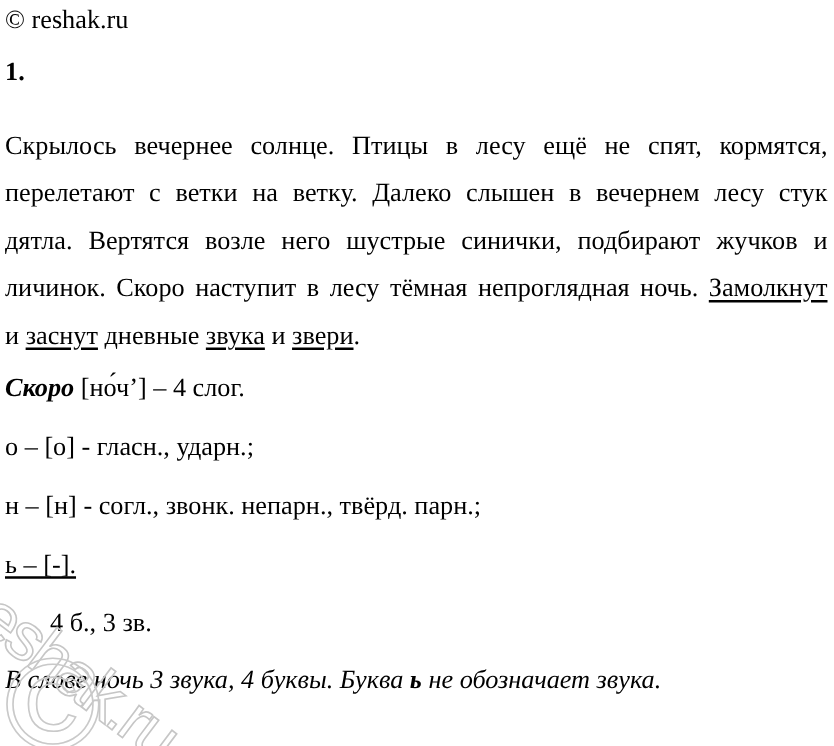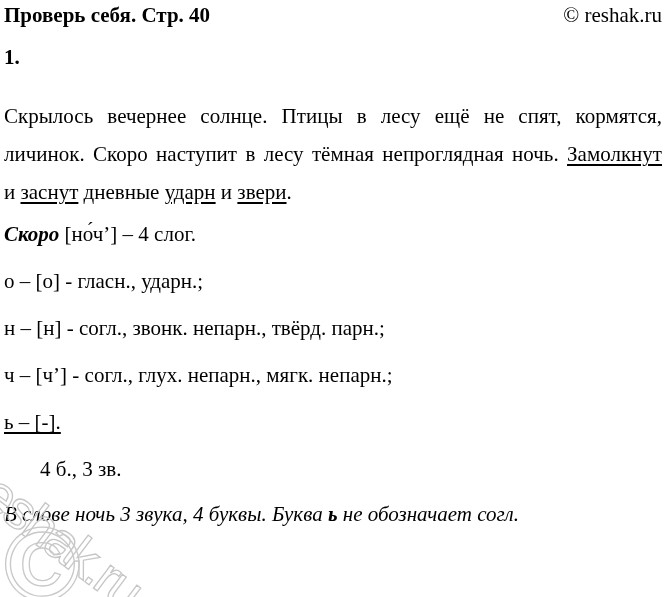--- a/index.html
+++ b/index.html
@@ -102,46 +102,46 @@
     pointer-events: none;
     line-height: 1;
   }
 </style>
 </head>
 <body>
 
 <div class="page">
 
   <div class="header">
-    <span class="title">Проверь себя. Стр. 40</span>
     <span class="copyright">© reshak.ru</span>
   </div>
 
   <div class="section-number">1.</div>
 
   <div class="paragraph" id="paragraph">
       <div class="pline just"><span>Скрылось вечернее солнце. Птицы в лесу ещё не спят, кормятся,</span></div>
+      <div class="pline just"><span>перелетают с ветки на ветку. Далеко слышен в вечернем лесу стук</span></div>
+      <div class="pline just"><span>дятла. Вертятся возле него шустрые синички, подбирают жучков и</span></div>
       <div class="pline just"><span>личинок. Скоро наступит в лесу тёмная непроглядная ночь. </span><span class="u">Замолкнут</span></div>
-      <div class="pline"><span>и </span><span class="u">заснут</span><span> дневные </span><span class="u">ударн</span><span> и </span><span class="u">звери</span><span>.</span></div>
+      <div class="pline"><span>и </span><span class="u">заснут</span><span> дневные </span><span class="u">звука</span><span> и </span><span class="u">звери</span><span>.</span></div>
     </div>
 
   <div class="phon-word">
     <span class="word">Скоро</span><span> [но́ч’] – 4 слог.</span>
   </div>
 
   <div class="phon-line">о – [о] - гласн., ударн.;</div>
   <div class="phon-line">н – [н] - согл., звонк. непарн., твёрд. парн.;</div>
-  <div class="phon-line">ч – [ч’] - согл., глух. непарн., мягк. непарн.;</div>
 
   <div class="phon-line">
     <span class="soft-sign">ь – [-].</span>
   </div>
 
   <div class="counts">4 б., 3 зв.</div>
 
   <div class="conclusion">
-    <span>В слове ночь 3 звука, 4 буквы. Буква </span><span class="emph">ь</span><span> не обозначает согл.</span>
+    <span>В слове ночь 3 звука, 4 буквы. Буква </span><span class="emph">ь</span><span> не обозначает звука.</span>
   </div>
 
   <div class="watermark-text">reshak.ru</div>
   <div class="watermark-symbol">©</div>
 
 </div>
 
 </body></html>

